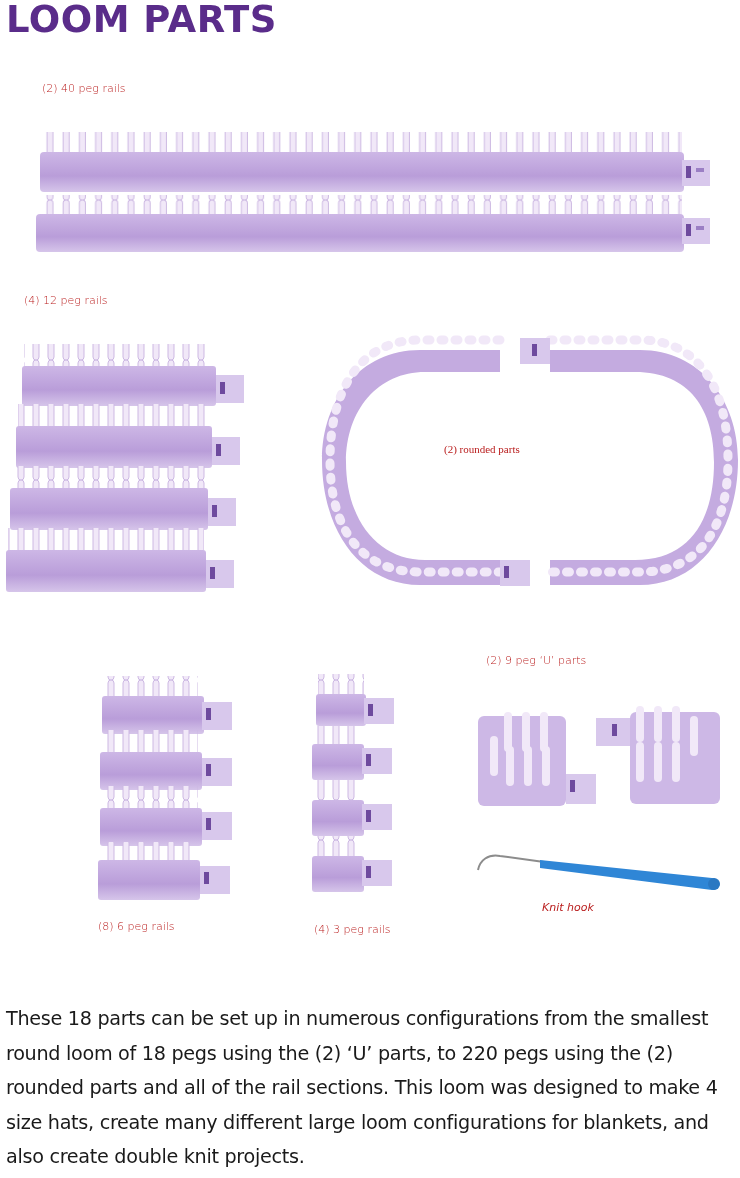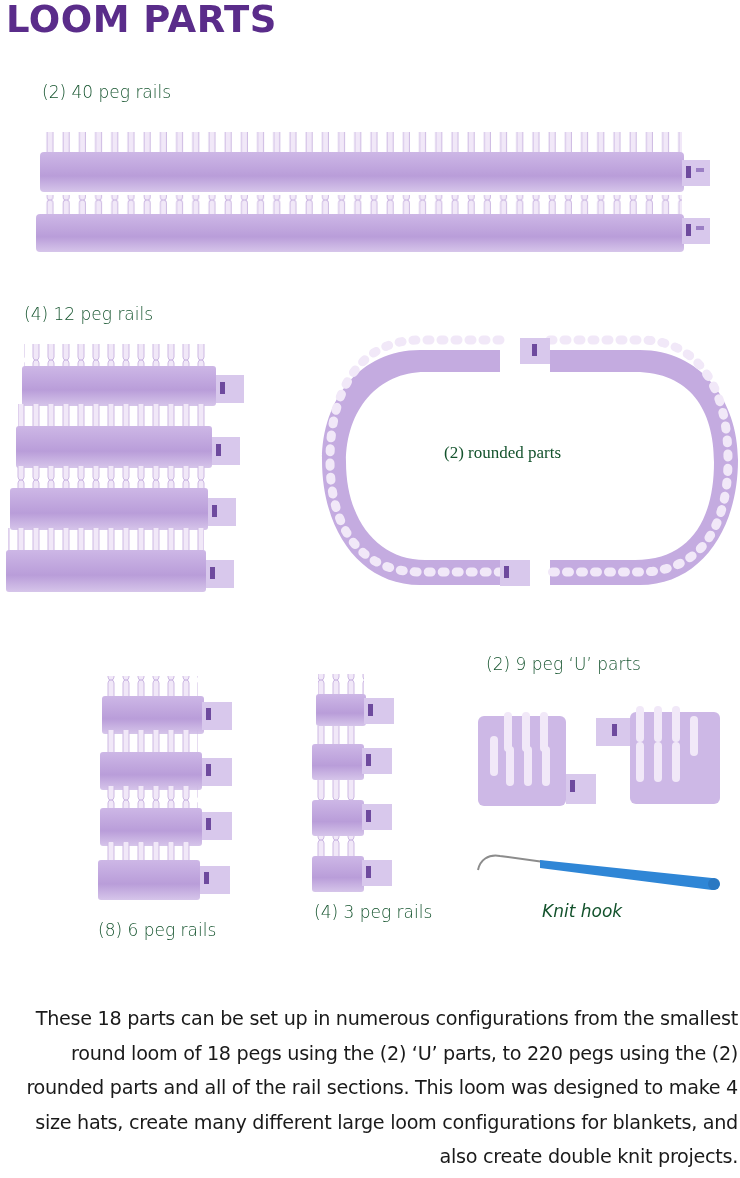--- a/index.html
+++ b/index.html
@@ -1,32 +1,32 @@
 <!DOCTYPE html>
 <html><head>
 <meta charset="utf-8">
 <style>
   html, body { margin:0; padding:0; background:#ffffff; }
   body { width:740px; height:1178px; position:relative; overflow:hidden; font-family:"DejaVu Sans", sans-serif; }
   .title { position:absolute; left:6px; top:-2px; font-family:"DejaVu Sans", sans-serif; font-weight:bold; font-size:37px; color:#5a2c8a; letter-spacing:0.5px; }
-  .label { position:absolute; font-family:"DejaVu Sans", sans-serif; font-size:17px; color:#14532d; white-space:nowrap; font-weight:300; }
-  .para { position:absolute; left:6px; top:1002px; width:732px; font-family:"DejaVu Sans", sans-serif; font-size:19.2px; line-height:34.5px; color:#1a1a1a; letter-spacing:-0.3px;text-align:right; }
+  .label { position:absolute; font-family:"DejaVu Sans", sans-serif; font-size:11px; color:#b91c1c; white-space:nowrap; font-weight:300; }
+  .para { position:absolute; left:6px; top:1002px; width:732px; font-family:"DejaVu Sans", sans-serif; font-size:19.2px; line-height:34.5px; color:#1a1a1a; letter-spacing:-0.3px; }
   svg { position:absolute; left:0; top:0; }
 </style>
 </head>
 <body>
 
 <div class="title">LOOM PARTS</div>
 
 <div class="label" style="left:42px;top:82px;">(2) 40 peg rails</div>
-<div class="label" style="left:24px;top:304px;">(4) 12 peg rails</div>
+<div class="label" style="left:24px;top:294px;">(4) 12 peg rails</div>
 <div class="label" style="left:444px;top:443px;font-family:Liberation Serif, serif;">(2) rounded parts</div>
 <div class="label" style="left:486px;top:654px;">(2) 9 peg ‘U’ parts</div>
 <div class="label" style="left:98px;top:920px;">(8) 6 peg rails</div>
-<div class="label" style="left:314px;top:902px;">(4) 3 peg rails</div>
+<div class="label" style="left:314px;top:923px;">(4) 3 peg rails</div>
 <div class="label" style="left:542px;top:901px;font-style:italic;">Knit hook</div>
 
 <svg width="740" height="990" viewBox="0 0 740 990">
   <defs>
     <pattern id="pegs40" x="44" y="0" width="16.2" height="40" patternUnits="userSpaceOnUse">
       <rect x="3" y="0" width="6" height="40" rx="3" fill="#f1e8f8" stroke="#cdb9e3" stroke-width="1"></rect>
     </pattern>
     <pattern id="pegsS" x="0" y="0" width="15" height="40" patternUnits="userSpaceOnUse">
       <rect x="3" y="0" width="6" height="40" rx="3" fill="#f1e8f8" stroke="#cdb9e3" stroke-width="1"></rect>
     </pattern>

